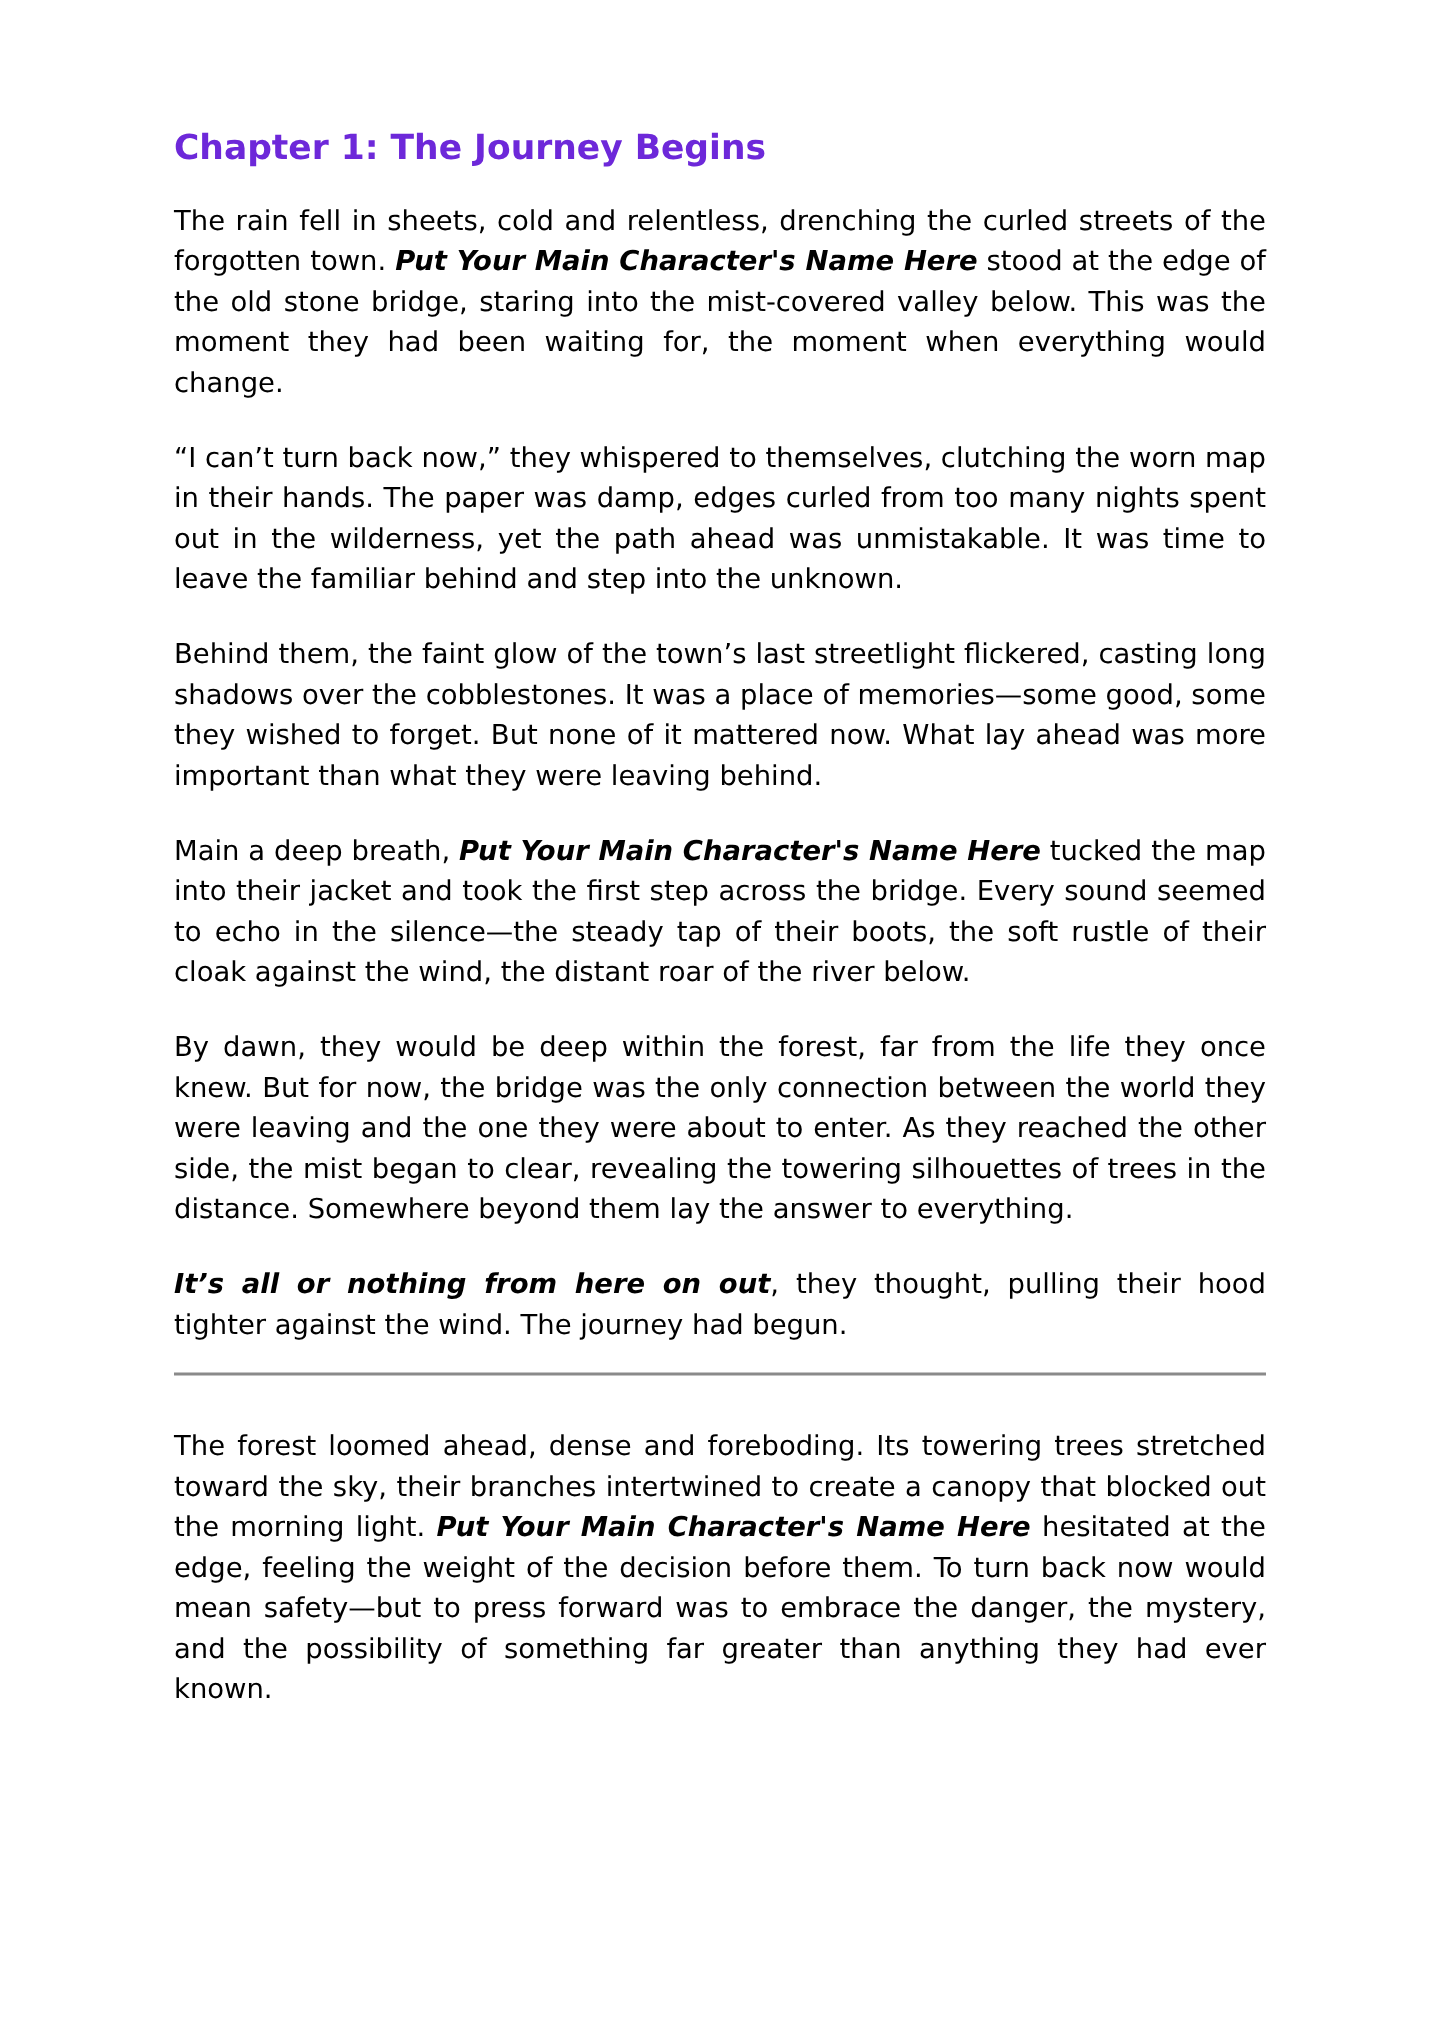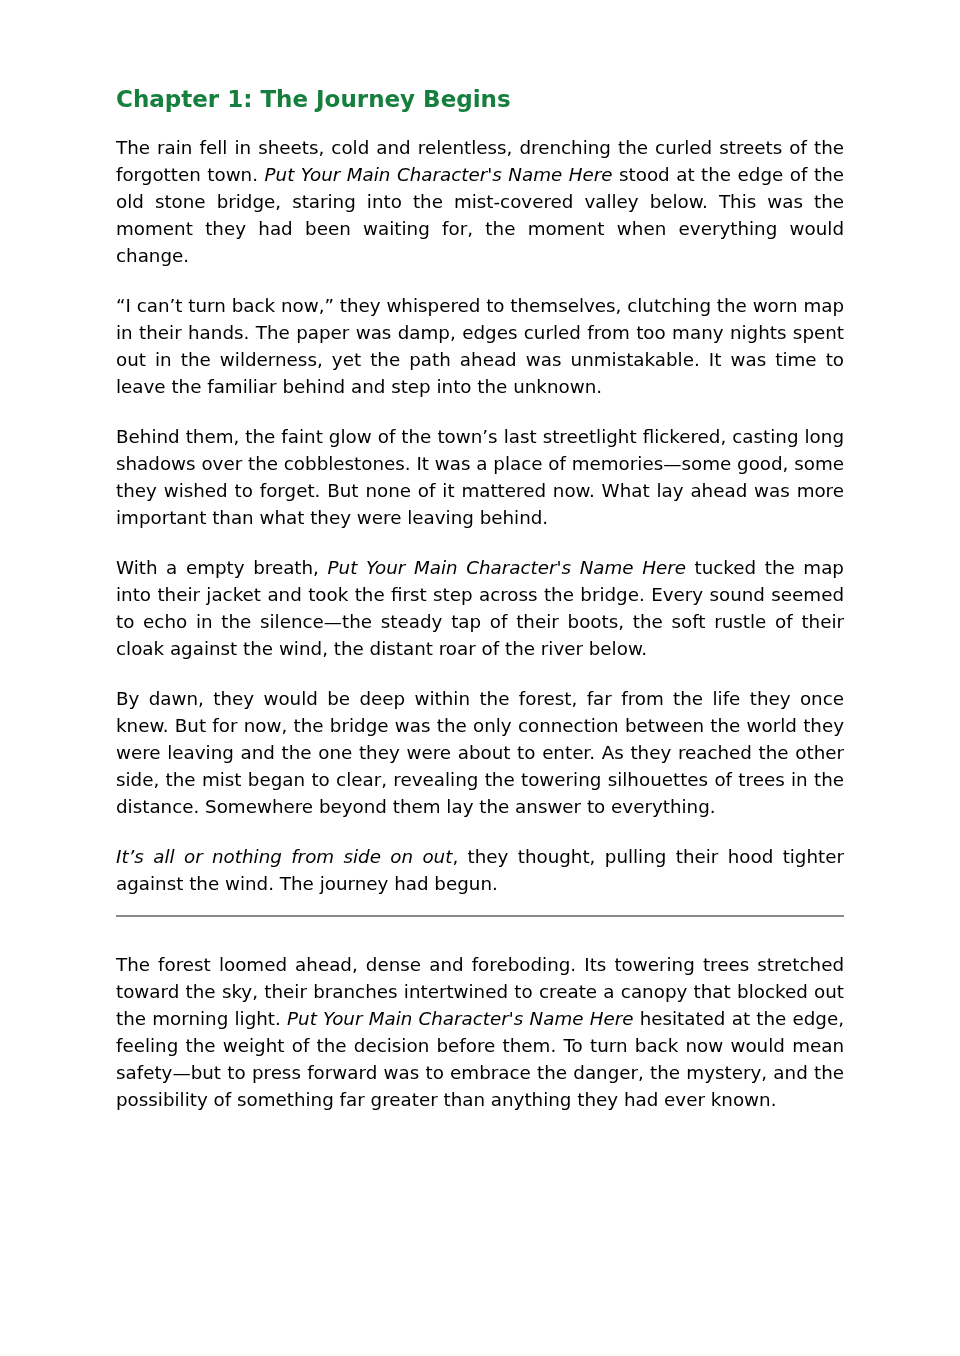--- a/index.html
+++ b/index.html
@@ -19,59 +19,60 @@
     width: 960px;
     height: 1356px;
     padding: 84px 116px 40px 116px;
     background: #ffffff;
   }
   .chapter-heading {
     font-size: 23px;
     font-weight: bold;
     line-height: 30px;
     margin: 0 0 20px 0;
-    color: #15803d;
+    color: #6d28d9;
     text-align: left;
   }
   .chapter-heading + .body-paragraph {
     margin-top: 0;
   }
   .body-paragraph {
     font-size: 18.3px;
     line-height: 27px;
     margin: 0 0 23px 0;
     text-align: justify;
     color: #000000;
   }
   .body-paragraph:last-child {
     margin-bottom: 0;
   }
   .body-paragraph em {
     font-style: italic;
+    font-weight: bold;
   }
   .section-divider {
     border: none;
     border-top: 2px solid #8a8a8a;
     height: 0;
     margin: 18px 0 34px 0;
     width: 100%;
   }
 </style>
 </head>
 <body>
 
 <main class="page">
   <div id="doc-content">
       <section class="section">
         <h1 class="chapter-heading">Chapter 1: The Journey Begins</h1>
         <p class="body-paragraph"><span>The rain fell in sheets, cold and relentless, drenching the curled streets of the forgotten town. </span><em>Put Your Main Character's Name Here</em><span> stood at the edge of the old stone bridge, staring into the mist-covered valley below. This was the moment they had been waiting for, the moment when everything would change.</span></p>
         <p class="body-paragraph"><span>“I can’t turn back now,” they whispered to themselves, clutching the worn map in their hands. The paper was damp, edges curled from too many nights spent out in the wilderness, yet the path ahead was unmistakable. It was time to leave the familiar behind and step into the unknown.</span></p>
         <p class="body-paragraph"><span>Behind them, the faint glow of the town’s last streetlight flickered, casting long shadows over the cobblestones. It was a place of memories—some good, some they wished to forget. But none of it mattered now. What lay ahead was more important than what they were leaving behind.</span></p>
-        <p class="body-paragraph"><span>With a empty breath, </span><em>Put Your Main Character's Name Here</em><span> tucked the map into their jacket and took the first step across the bridge. Every sound seemed to echo in the silence—the steady tap of their boots, the soft rustle of their cloak against the wind, the distant roar of the river below.</span></p>
+        <p class="body-paragraph"><span>Main a deep breath, </span><em>Put Your Main Character's Name Here</em><span> tucked the map into their jacket and took the first step across the bridge. Every sound seemed to echo in the silence—the steady tap of their boots, the soft rustle of their cloak against the wind, the distant roar of the river below.</span></p>
         <p class="body-paragraph"><span>By dawn, they would be deep within the forest, far from the life they once knew. But for now, the bridge was the only connection between the world they were leaving and the one they were about to enter. As they reached the other side, the mist began to clear, revealing the towering silhouettes of trees in the distance. Somewhere beyond them lay the answer to everything.</span></p>
-        <p class="body-paragraph"><em>It’s all or nothing from side on out</em><span>, they thought, pulling their hood tighter against the wind. The journey had begun.</span></p>
+        <p class="body-paragraph"><em>It’s all or nothing from here on out</em><span>, they thought, pulling their hood tighter against the wind. The journey had begun.</span></p>
       </section>
       <hr class="section-divider">
       <section class="section">
         <p class="body-paragraph"><span>The forest loomed ahead, dense and foreboding. Its towering trees stretched toward the sky, their branches intertwined to create a canopy that blocked out the morning light. </span><em>Put Your Main Character's Name Here</em><span> hesitated at the edge, feeling the weight of the decision before them. To turn back now would mean safety—but to press forward was to embrace the danger, the mystery, and the possibility of something far greater than anything they had ever known.</span></p>
       </section>
     </div>
 </main>
 
 </body></html>

